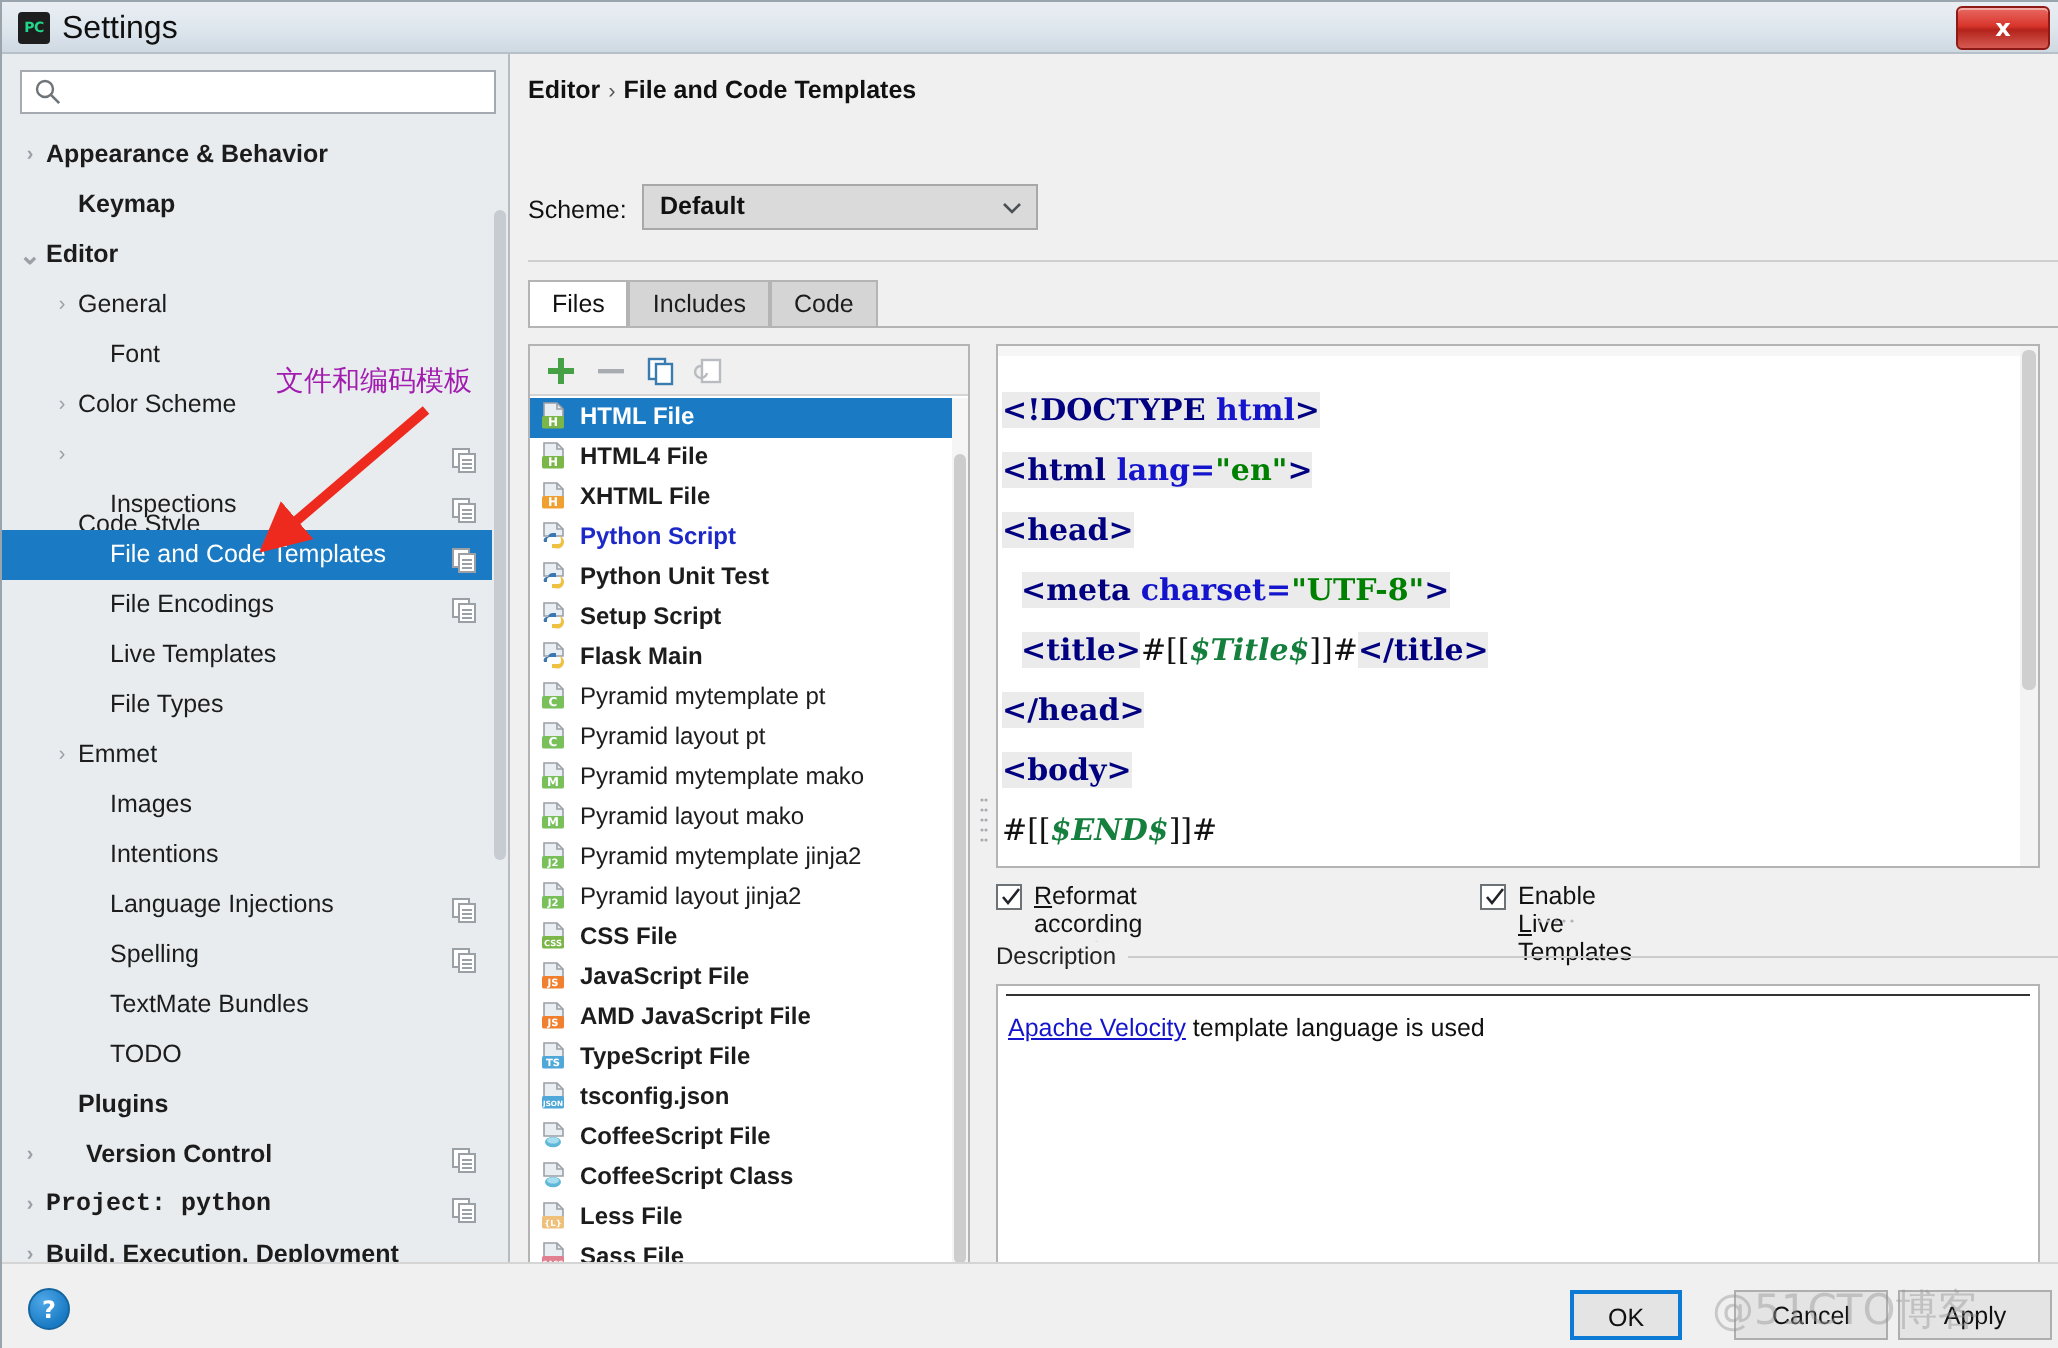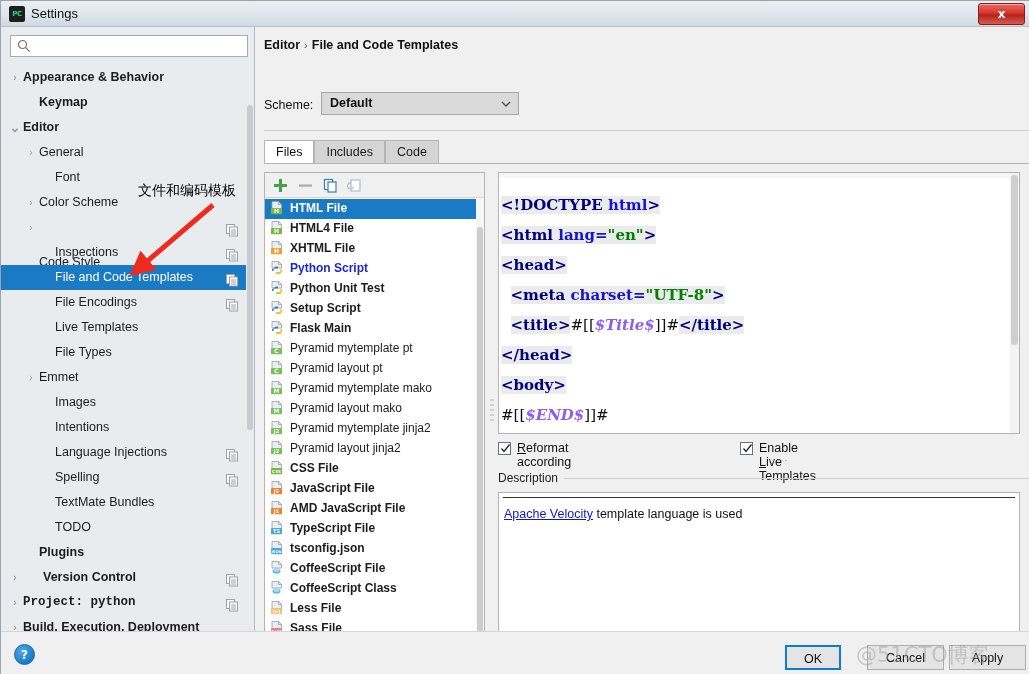--- a/index.html
+++ b/index.html
@@ -29,21 +29,21 @@
     background:linear-gradient(to bottom,#e9eef3 0%,#dfe7ee 50%,#cfd9e2 100%);
     border-bottom:1px solid #b6c0c9;box-sizing:border-box;
   }
   #title-icon{
     position:absolute;left:8px;top:5px;width:16px;height:16px;border-radius:2px;
     background:#1e1e1e;display:flex;align-items:center;justify-content:center;
   }
   #title-icon span{
     font-family:"DejaVu Sans",sans-serif;font-size:7px;font-weight:bold;color:#21d789;letter-spacing:-.3px;
   }
-  #title-text{position:absolute;left:30px;top:5px;font-size:13px;color:#101010;}
+  #title-text{position:absolute;left:30px;top:5px;font-size:16px;color:#101010;}
   #btn-close{
     position:absolute;right:5px;top:2px;width:45px;height:20px;border-radius:3px;
     background:linear-gradient(to bottom,#e86a63 0%,#d8352b 45%,#b3231b 55%,#d65a52 100%);
     border:1px solid #8d1a14;box-shadow:inset 0 1px 0 rgba(255,255,255,.45);
     display:flex;align-items:center;justify-content:center;cursor:pointer;
   }
   #btn-close span{color:#fff;font-size:12px;font-weight:bold;font-family:"DejaVu Sans",sans-serif;}
   
   #content{position:absolute;left:0;top:26px;width:1029px;height:604px;}
   
@@ -68,21 +68,21 @@
   .tree-row .arrow{
     position:absolute;top:0;width:12px;text-align:center;color:#9aa0a6;font-size:10px;
   }
   .tree-row .lbl{position:absolute;top:0;}
   .tree-row .cfgicon{position:absolute;right:8px;top:6px;width:13px;height:13px;}
   #left-scroll-track{position:absolute;right:0;top:38px;width:8px;height:566px;background:#e8ecef;}
   #left-scroll-thumb{position:absolute;right:1px;top:40px;width:6px;height:325px;background:#c6ccd2;border-radius:3px;cursor:pointer;}
   
   #annotation{position:absolute;left:0;top:0;width:254px;height:604px;pointer-events:none;}
   #anno-text{
-    position:absolute;left:137px;top:155px;color:#000000;font-size:14px;
+    position:absolute;left:137px;top:155px;color:#a21caf;font-size:14px;
     font-family:"DejaVu Sans",sans-serif;white-space:nowrap;
   }
   
   #right-panel{position:absolute;left:254px;top:0;width:775px;height:604px;background:#f0f0f0;}
   #breadcrumb{position:absolute;left:9px;top:11px;font-size:12.5px;font-weight:bold;color:#111;}
   #breadcrumb .sep{font-weight:normal;color:#555;margin:0 4px;font-size:11px;}
   #scheme-label{position:absolute;left:9px;top:71px;font-size:12.5px;color:#111;}
   #scheme-select{
     position:absolute;left:66px;top:65px;width:198px;height:23px;
     background:#dadada;border:1px solid #a8a8a8;box-sizing:border-box;cursor:pointer;
@@ -128,21 +128,21 @@
   #editor-gutterline{position:absolute;left:0;top:0;width:520px;height:5px;background:#f6f6f6;}
   #code{
     position:absolute;left:2px;top:5px;width:512px;
     font-family:"DejaVu Serif",serif;font-size:15px;line-height:30px;white-space:pre;margin-top:12px;
   }
   .code-line{height:30px;}
   .tok-tag{color:#000080;font-weight:bold;}
   .tok-attr{color:#1414cd;font-weight:bold;}
   .tok-val{color:#008000;font-weight:bold;}
   .tok-plain{color:#111;}
-  .tok-var{color:#8b5cf6;font-weight:bold;font-style:italic;}
+  .tok-var{color:#15803d;font-weight:bold;font-style:italic;}
   .hl{background:#ebebeb;}
   #ed-scroll-track{position:absolute;right:0;top:0;width:9px;height:260px;background:#f3f3f3;}
   #ed-scroll-thumb{position:absolute;right:1px;top:2px;width:7px;height:170px;background:#cfcfcf;border-radius:3px;cursor:pointer;}
   
   .cbrow{position:absolute;top:414px;height:18px;}
   .cbox{
     position:absolute;left:0;top:1px;width:13px;height:13px;background:#fff;
     border:1px solid #6d7277;box-sizing:border-box;cursor:pointer;
   }
   .cbox svg{position:absolute;left:1px;top:0;}

